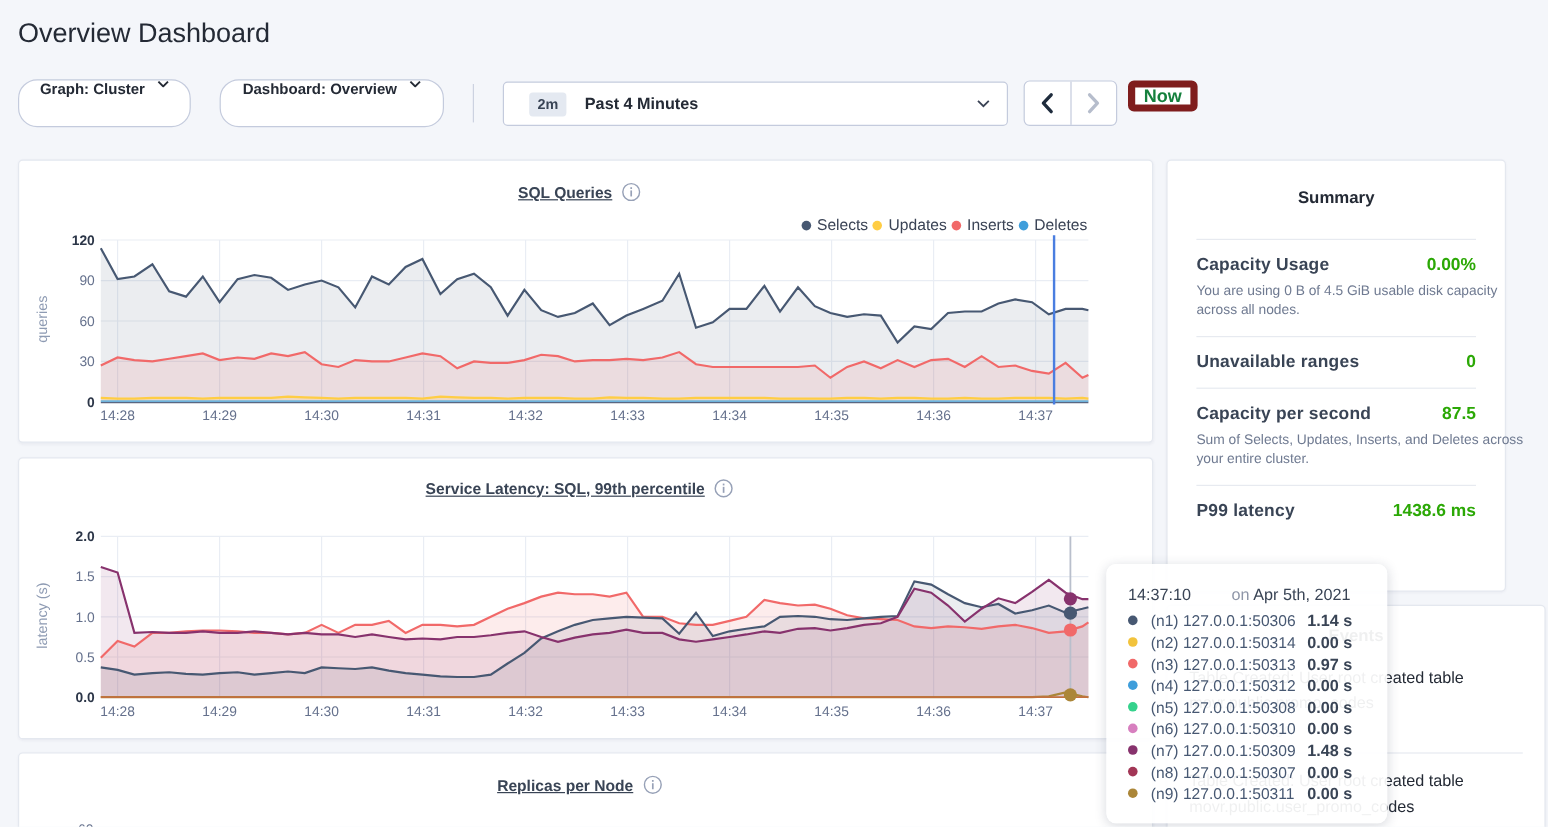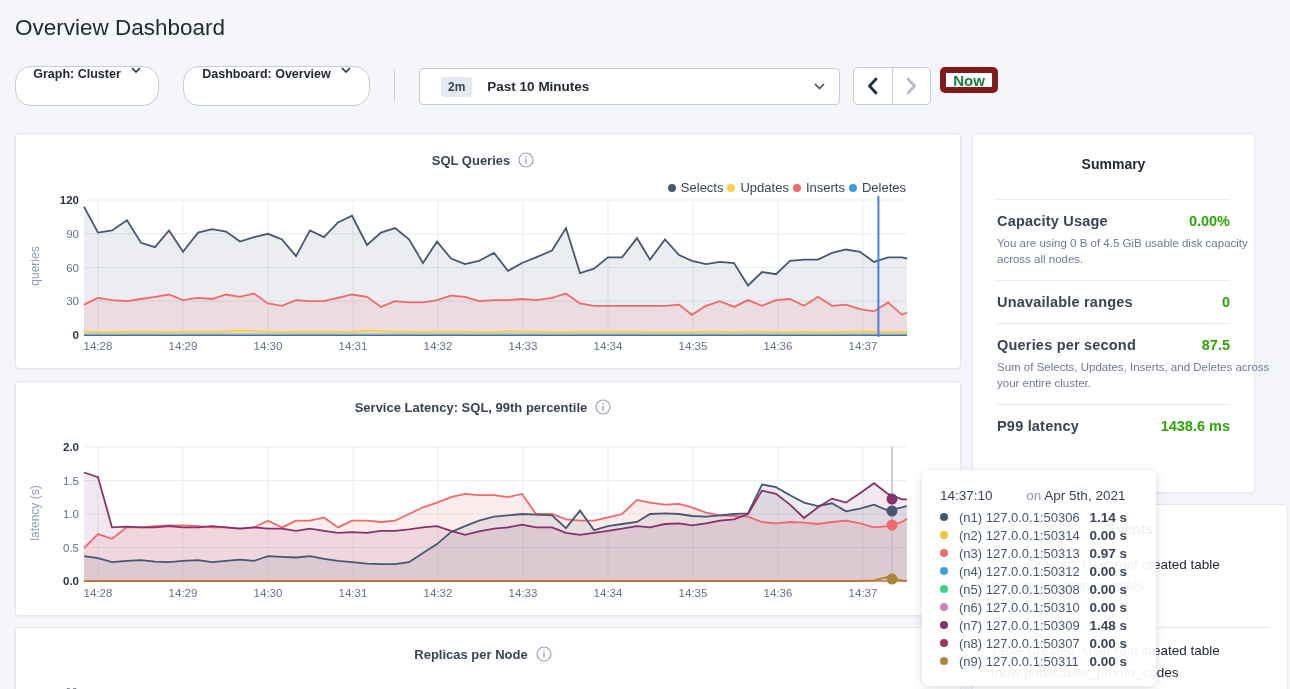--- a/index.html
+++ b/index.html
@@ -1,20 +1,20 @@
 <!DOCTYPE html>
 <html><head>
 <meta charset="utf-8">
 <style>
 * { margin:0; padding:0; box-sizing:border-box; }
 html,body { width:1290px; height:689px; background:#f4f6fa; font-family:"Liberation Sans", sans-serif; overflow:hidden; position:relative; }
 .panel { position:absolute; background:#fff; border:1px solid #e4e8ef; border-radius:4px; box-shadow:0 1px 2px rgba(50,60,90,0.05); }
 .btn { position:absolute; background:#fff; border:1px solid #c4cbdd; border-radius:16px; display:flex; align-items:flex-start; justify-content:center; font-weight:700; font-size:12.5px; color:#242a35; }
 .chev { margin-left:10px; }
-.charttitle { position:absolute; width:100%; margin-left:-5px; text-align:right; font-size:13px; font-weight:700; color:#394455; display:flex; justify-content:center; align-items:center; gap:8px; }
+.charttitle { position:absolute; width:100%; margin-left:-5px; text-align:right; font-size:13px; font-weight:700; color:#394455; display:flex; justify-content:center; align-items:center; gap:8px;text-decoration:underline; }
 .legend { position:absolute; display:flex; gap:4px; font-size:13px; color:#3a4355; align-items:flex-end; }
 .legend .it { display:flex; align-items:center; gap:5px; }
 .dot { width:8px; height:8px; border-radius:50%; display:inline-block; }
 .srow { display:flex; justify-content:space-between; align-items:baseline; }
 .shead { font-size:14.5px; font-weight:700; color:#394455; letter-spacing:0.2px; }
 .sval { font-size:14.5px; font-weight:700; color:#2ba805; }
 .ssub { font-size:11.5px; color:#6f7a91; line-height:16px; margin-top:6px; white-space:nowrap; }
 .sep { border-top:1px solid #e7eaf0; margin:13px 0; }
 .tt-row { display:flex; align-items:center; height:18px; font-size:13px; color:#475872; }
 .tt-row .td { width:8px; height:8px; border-radius:50%; margin-right:11px; flex:none; }
@@ -29,21 +29,21 @@
       <path d="M1 1l4 4 4-4" fill="none" stroke="#242a35" stroke-width="1.6"></path>
     </svg></div>
 <div class="btn" style="left:183px;top:66px;width:187px;height:40px;">Dashboard: Overview
   <svg class="chev" width="10" height="6" viewBox="0 0 10 6">
       <path d="M1 1l4 4 4-4" fill="none" stroke="#242a35" stroke-width="1.6"></path>
     </svg></div>
 <div style="position:absolute;left:394px;top:70px;width:1px;height:32px;background:#ccd2e0;"></div>
 
 <div style="position:absolute;left:419px;top:68px;width:421px;height:37px;background:#fff;border:1px solid #c4cbdd;border-radius:4px;display:flex;align-items:center;">
   <span style="margin-left:21px;background:#e4e9f1;border-radius:3px;padding:3px 7px;font-size:12px;font-weight:700;color:#394455;">2m</span>
-  <span style="margin-left:15px;font-size:13.5px;font-weight:700;color:#242a35;">Past 10 Minutes</span>
+  <span style="margin-left:15px;font-size:13.5px;font-weight:700;color:#242a35;">Past 4 Minutes</span>
   <svg style="margin-left:auto;margin-right:14px;" width="11" height="7" viewBox="0 0 11 7">
       <path d="M1 1l4.5 4.5L10 1" fill="none" stroke="#3a4355" stroke-width="1.5"></path>
     </svg>
 </div>
 <div style="position:absolute;left:853px;top:67px;width:78px;height:38px;background:#fff;border:1px solid #c4cbdd;border-radius:5px;display:flex;">
   <div style="flex:1;display:flex;align-items:center;justify-content:center;border-right:1px solid #c4cbdd;">
     <svg width="11" height="18" viewBox="0 0 11 18">
         <path d="M9 2L2.5 9L9 16" fill="none" stroke="#1f2c3d" stroke-width="2.8" stroke-linecap="round" stroke-linejoin="round"></path>
       </svg>
   </div>
@@ -187,21 +187,21 @@
         <span class="sval">0.00%</span>
       </div>
     <div class="ssub">You are using 0 B of 4.5 GiB usable disk capacity<br>across all nodes.</div>
     <div class="sep"></div>
     <div class="srow">
         <span class="shead">Unavailable ranges</span>
         <span class="sval">0</span>
       </div>
     <div class="sep"></div>
     <div class="srow">
-        <span class="shead">Queries per second</span>
+        <span class="shead">Capacity per second</span>
         <span class="sval">87.5</span>
       </div>
     <div class="ssub">Sum of Selects, Updates, Inserts, and Deletes across<br>your entire cluster.</div>
     <div class="sep"></div>
     <div class="srow">
         <span class="shead">P99 latency</span>
         <span class="sval">1438.6 ms</span>
       </div>
   </div>
 </div>

